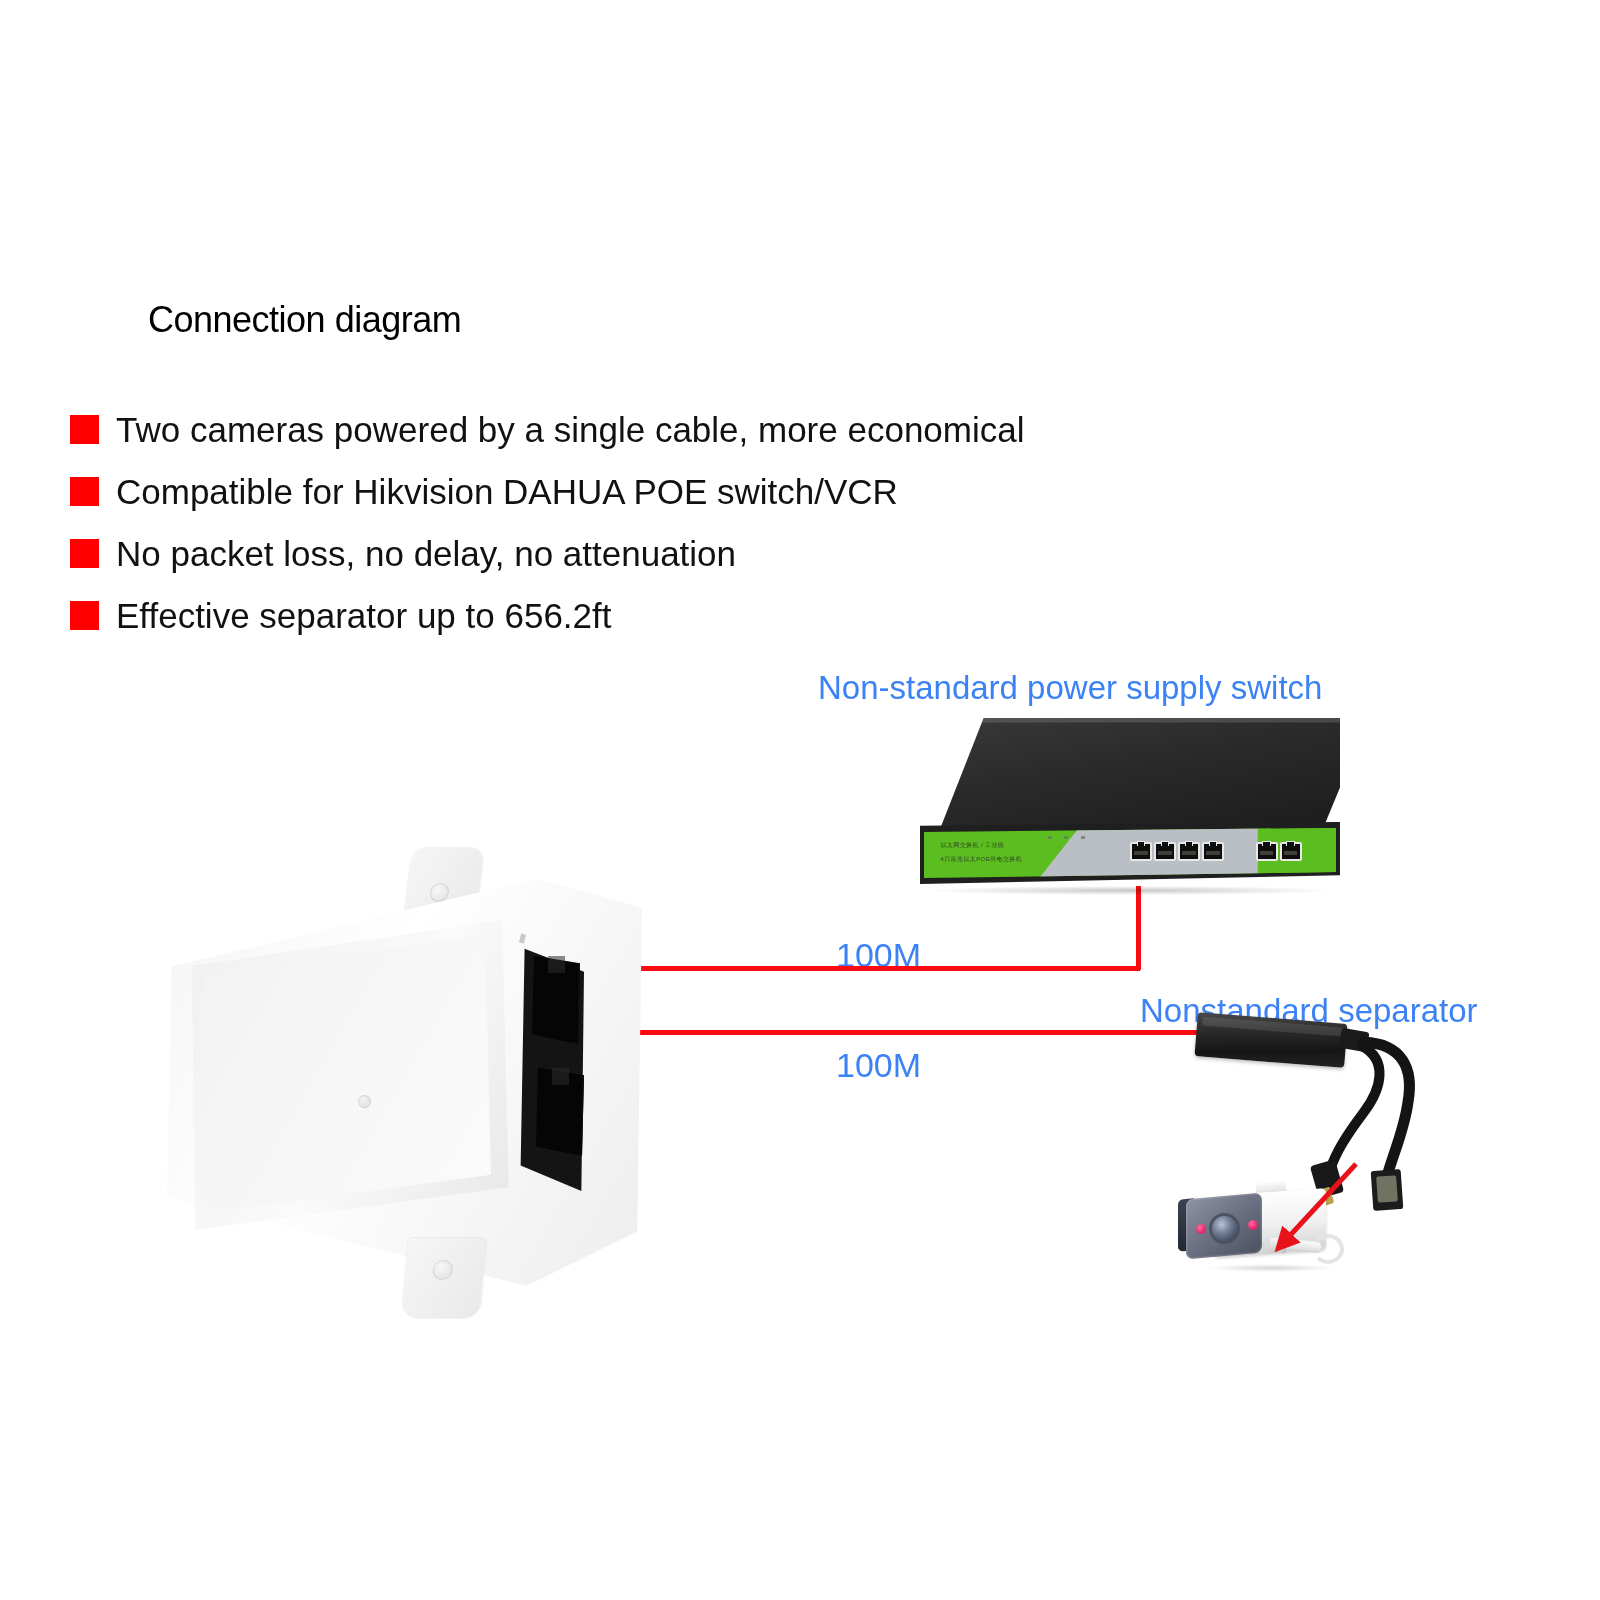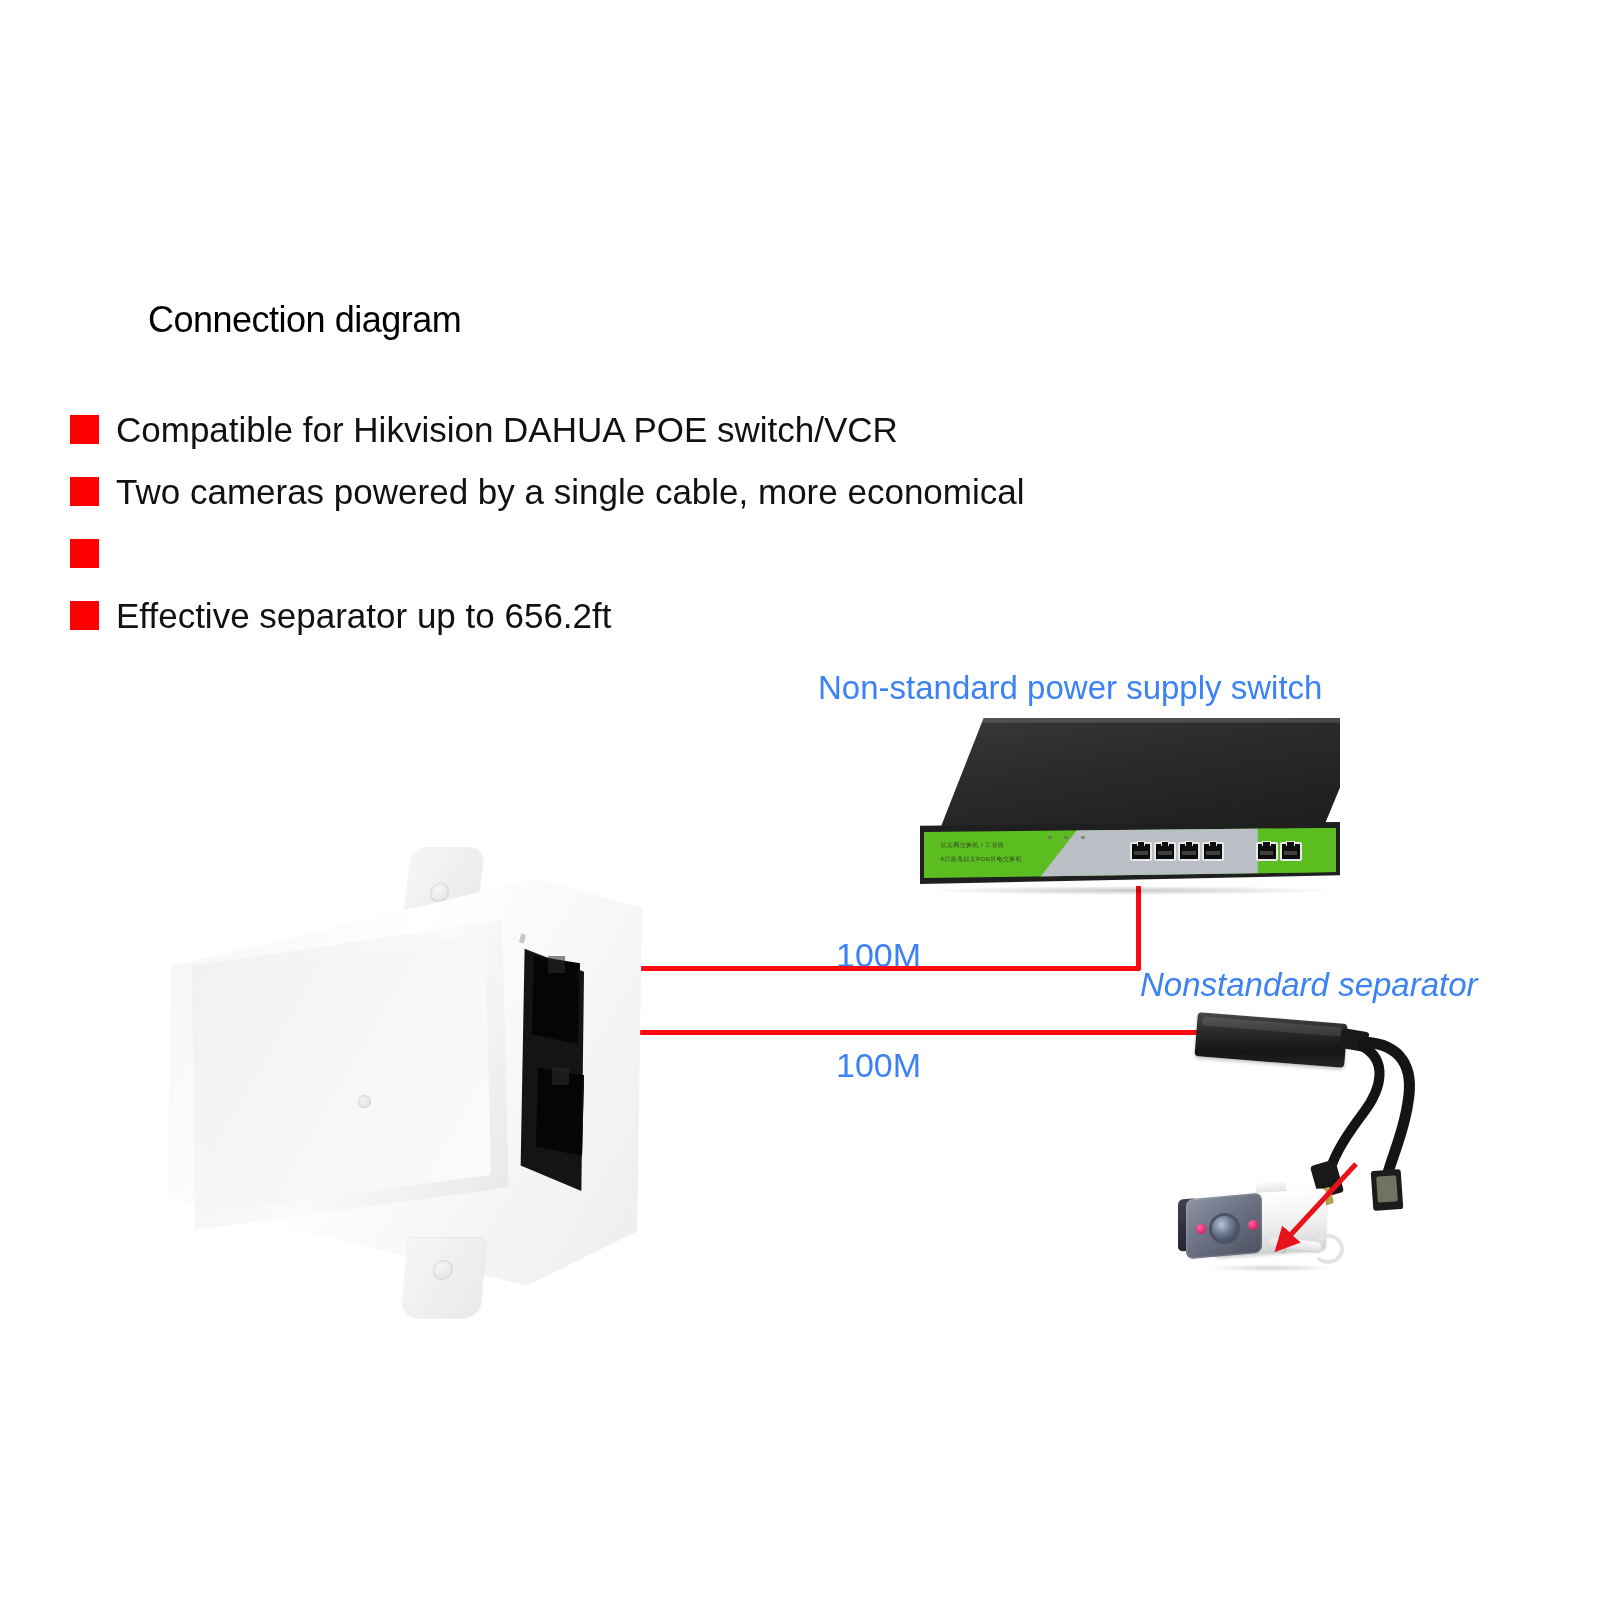--- a/index.html
+++ b/index.html
@@ -64,21 +64,21 @@
   }
 
   
   .diagram-label {
     position: absolute;
     font-size: 33px;
     white-space: nowrap;
     color: #3b82f6;
   }
   #label-switch   { left: 818px;  top: 669px; }
-  #label-separator{ left: 1140px; top: 966px; font-style: italic; }
+  #label-separator{ left: 1140px; top: 992px; }
   #label-100m-top { left: 836px;  top: 936px; font-size: 34px; }
   #label-100m-bot { left: 836px;  top: 1046px; font-size: 34px; }
 
   
   .cable {
     position: absolute;
     background: #fb0a11;
   }
   .cable-h { height: 5px; }
   .cable-v { width: 5px; }
@@ -438,30 +438,31 @@
 </style>
 </head>
 <body>
 
 <div id="page-title">Connection diagram</div>
 
 <div id="feature-list">
 
   <div class="feature-row">
     <span class="bullet-square"></span>
-    <span class="feature-text">Compatible for Hikvision DAHUA POE switch/VCR</span>
+    <span class="feature-text">Two cameras powered by a single cable, more economical</span>
   </div>
 
   <div class="feature-row">
     <span class="bullet-square"></span>
-    <span class="feature-text">Two cameras powered by a single cable, more economical</span>
+    <span class="feature-text">Compatible for Hikvision DAHUA POE switch/VCR</span>
   </div>
 
   <div class="feature-row">
     <span class="bullet-square"></span>
+    <span class="feature-text">No packet loss, no delay, no attenuation</span>
   </div>
 
   <div class="feature-row">
     <span class="bullet-square"></span>
     <span class="feature-text">Effective separator up to 656.2ft</span>
   </div>
 
 </div>
 
 <div id="diagram">

